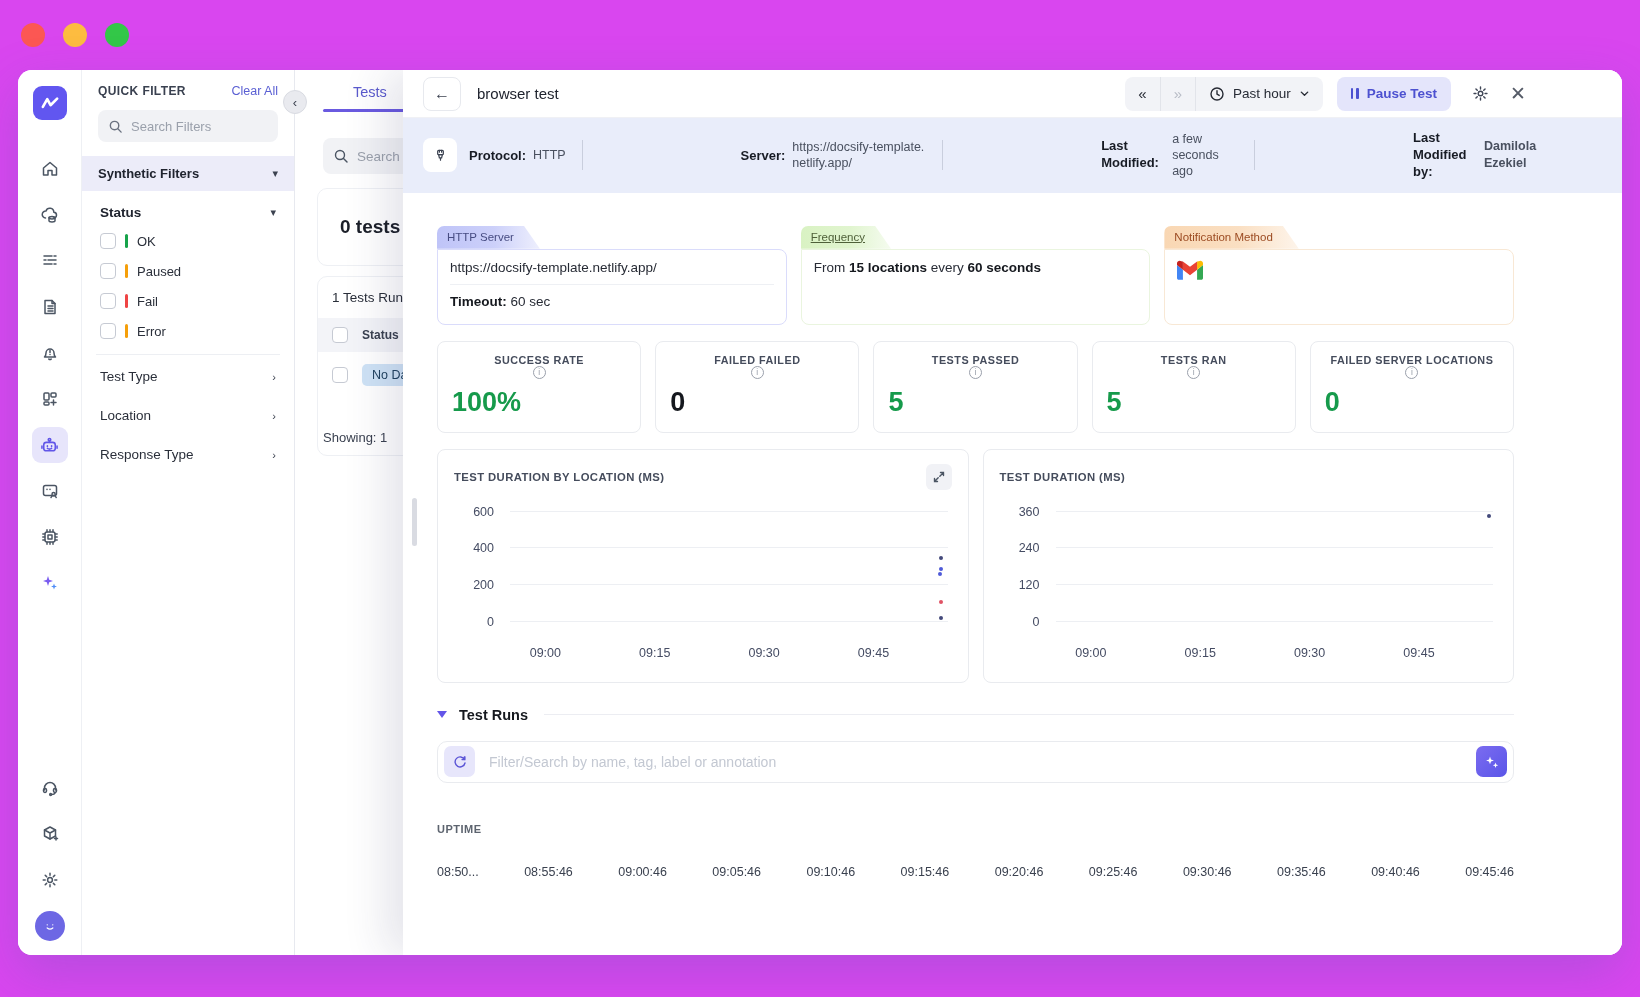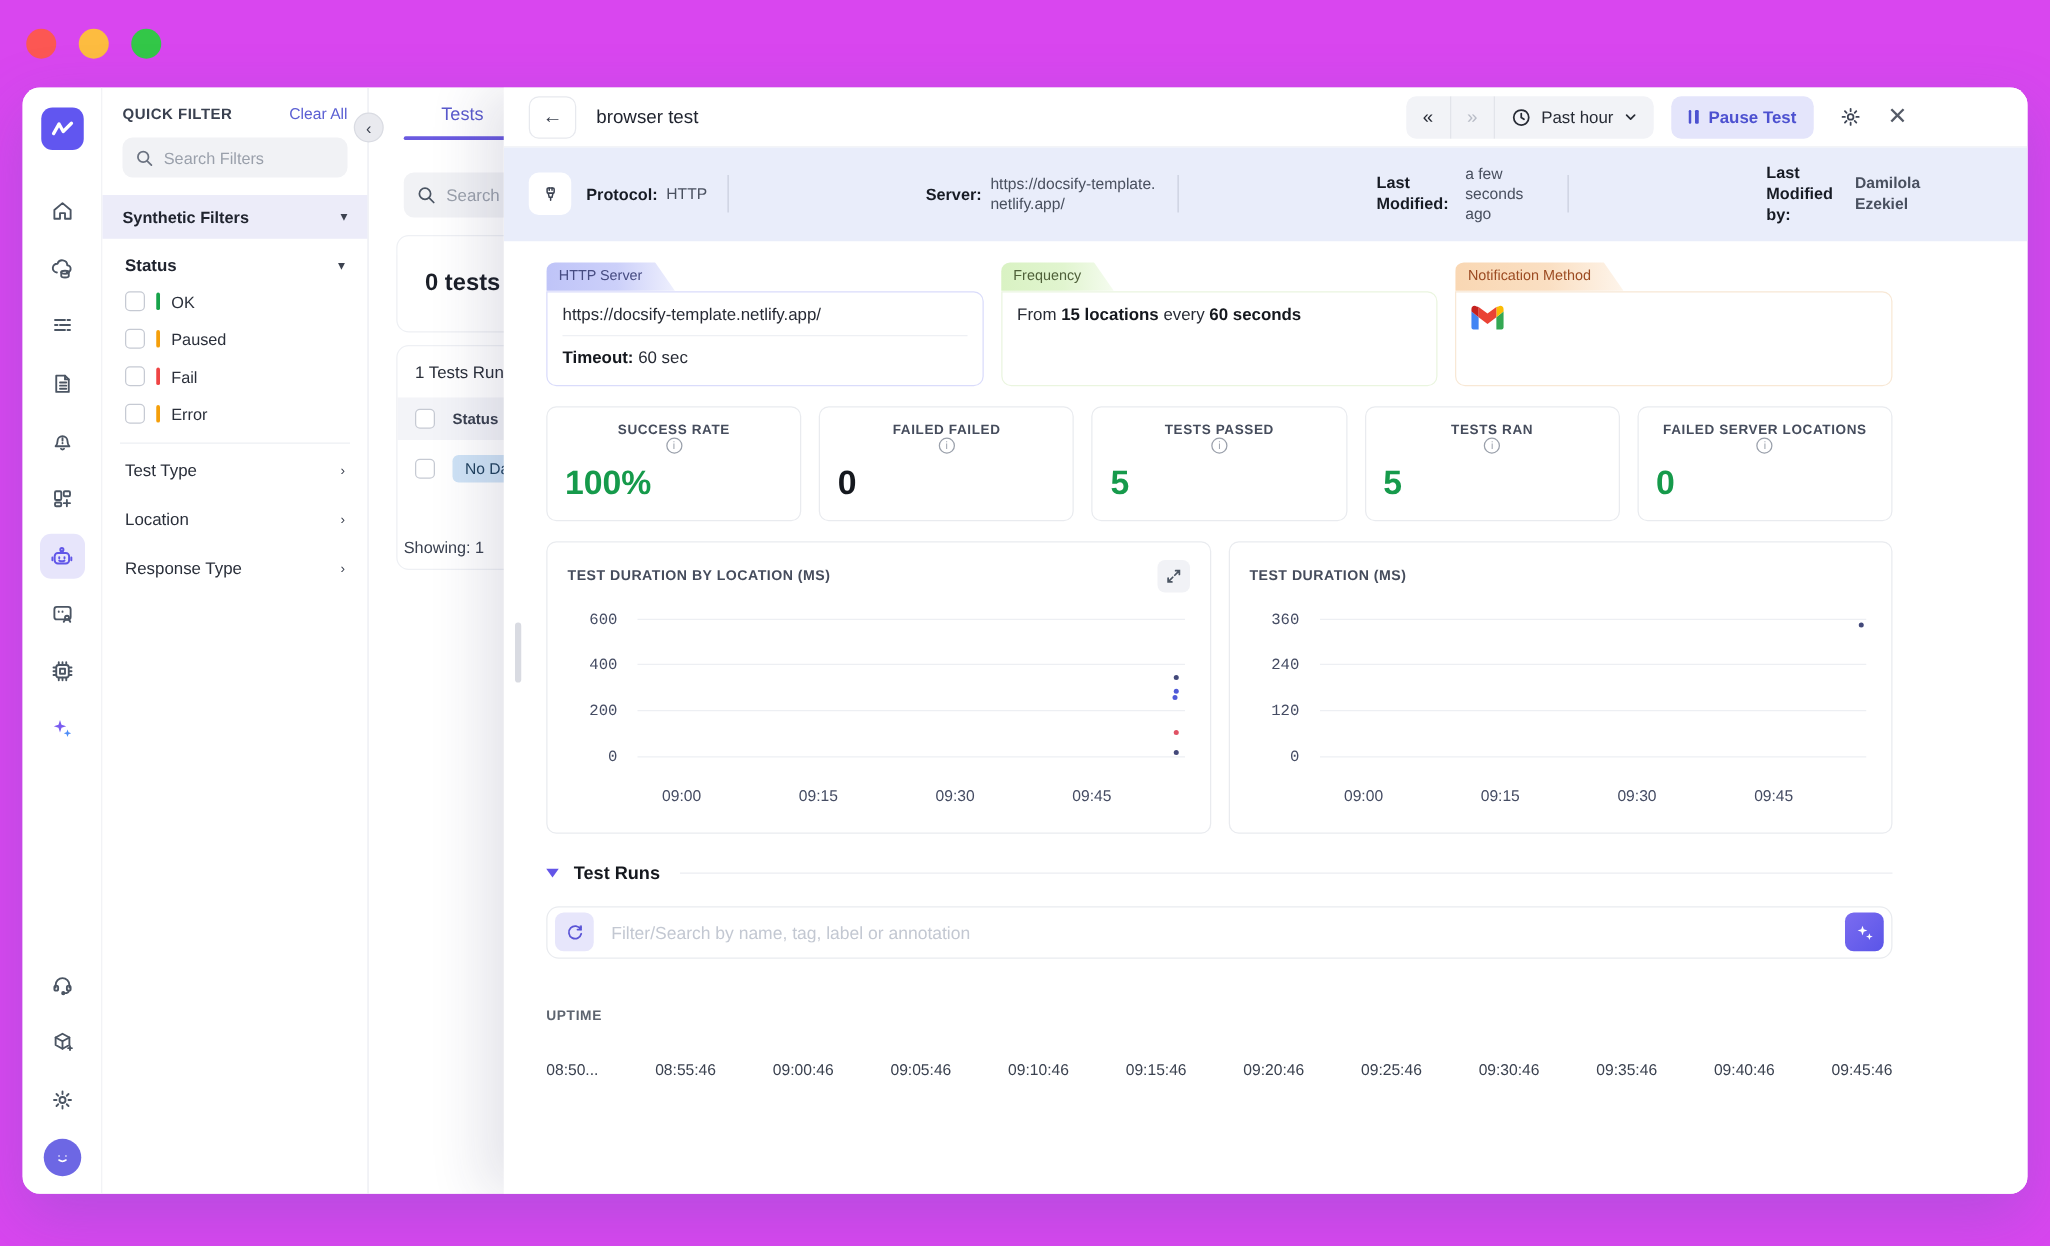--- a/index.html
+++ b/index.html
@@ -75,21 +75,21 @@
   .ig-plug { width:34px; height:34px; background:#fff; border-radius:8px; display:flex; align-items:center; justify-content:center; margin-right:12px; color:#3a4150; }
   .ig b { font-size:13px; color:#171b24; }
   .ig .val { font-size:12.5px; color:#49505f; margin-left:7px; line-height:1.3; }
   .ig .lbl2 { font-size:13px; color:#171b24; font-weight:bold; width:64px; line-height:1.3; }
   .server-url { width:134px; word-break:break-all; }
   .lm-val { width:66px; }
   .lmb-val { width:54px; height:34px; overflow:hidden;font-weight:bold; }
   .ig-sep { width:1px; height:30px; background:#c9cedd; margin-left:16px; }
 
   .ov-content { padding:17px 108px 20px 34px; }
-  .cfg-row { display:flex; gap:14px; }
+  .cfg-row { display:flex; gap:14px;margin-top:16px; }
   .cfg-card { flex:1; position:relative; }
   .cfg-tab { display:inline-block; height:23px; line-height:23px; font-size:11.5px; padding:0 26px 0 10px; border-radius:7px 2px 0 0; clip-path:polygon(0 0,calc(100% - 16px) 0,100% 100%,0 100%); }
   .cfg-body { border:1px solid #e5e7f2; border-radius:0 8px 8px 8px; min-height:76px; padding:10px 12px; font-size:13.5px; color:#272b35; background:#fff; }
   .cfg-hr { border-top:1px solid #eef0f4; margin:9px 0; }
   .cfg-body b { color:#15181e; }
 
   .stats-row { display:flex; gap:14px; margin-top:16px; }
   .stat-card { flex:1; border:1px solid #e9ebef; border-radius:8px; padding:12px 14px 14px; background:#fff; }
   .stat-top { display:flex; align-items:center; justify-content:space-between;flex-direction:column; }
   .stat-label { font-size:10.8px; font-weight:bold; letter-spacing:.5px; color:#454c5c; white-space:nowrap; }
@@ -97,21 +97,21 @@
   .stat-value { font-size:27px; font-weight:bold; margin-top:8px; }
 
   .charts-row { display:flex; gap:14px; margin-top:16px; }
   .chart-card { flex:1; border:1px solid #e9ebef; border-radius:8px; padding:14px 16px 8px; background:#fff; }
   .chart-head { display:flex; align-items:center; justify-content:space-between; height:26px; }
   .chart-title { font-size:11.3px; font-weight:bold; letter-spacing:.4px; color:#454c5c; }
   .expand-btn { width:26px; height:26px; border-radius:6px; background:#f1f2f6; display:flex; align-items:center; justify-content:center; color:#4b5563; }
   .plot-wrap { margin:22px 4px 0 56px; }
   .plot-grid { position:relative; height:110px; }
   .gridline { position:absolute; left:0; right:0; height:1px; background:#edeff3; }
-  .ytick { position:absolute; right:calc(100% + 16px); transform:translateY(50%); font-size:12.5px; color:#454c63;font-family:Liberation Mono, monospace; }
+  .ytick { position:absolute; right:calc(100% + 16px); transform:translateY(50%); font-size:12.5px; color:#454c63; }
   .dot { position:absolute; width:4px; height:4px; border-radius:50%; transform:translate(-50%,50%); }
   .plot-xlabels { position:relative; height:34px; margin-top:18px; }
   .xtick { position:absolute; top:6px; font-size:12.5px; color:#454c63; }
 
   .runs-head { display:flex; align-items:center; margin-top:24px; }
   .tri-down { width:0; height:0; border-left:5.5px solid transparent; border-right:5.5px solid transparent; border-top:7px solid #6355e8; margin-right:12px; }
   .runs-title { font-size:14.5px; font-weight:bold; color:#15181e; }
   .runs-rule { flex:1; border-top:1px solid #ecedf2; margin-left:16px; }
 
   .filter-bar { margin-top:18px; height:42px; border:1px solid #e9ebef; border-radius:10px; display:flex; align-items:center; padding:0 6px; background:#fff; }
@@ -391,21 +391,21 @@
         <div class="cfg-row">
           <div class="cfg-card">
             <div class="cfg-tab" style="background: linear-gradient(90deg, rgb(191, 196, 248), rgba(191, 196, 248, 0.8) 55%, rgba(191, 196, 248, 0.267)); color: rgb(71, 76, 130);">HTTP Server</div>
             <div class="cfg-body" style="border-color: rgb(218, 220, 251);">
               <div>https://docsify-template.netlify.app/</div>
               <div class="cfg-hr"></div>
               <div><b>Timeout:</b> <span>60 sec</span></div>
             </div>
           </div>
           <div class="cfg-card">
-            <div class="cfg-tab" style="background: linear-gradient(90deg, rgb(217, 242, 195), rgba(217, 242, 195, 0.8) 55%, rgba(217, 242, 195, 0.267)); color: rgb(79, 96, 57);">Frequency</div>
+            <div class="cfg-tab" style="background: linear-gradient(90deg, rgb(217, 242, 195), rgba(217, 242, 195, 0.8) 55%, rgba(217, 242, 195, 0.267)); color: rgb(79, 96, 57); text-decoration: underline;">Frequency</div>
             <div class="cfg-body" style="border-color: rgb(234, 245, 223);">
               <span><span>From </span><b>15 locations</b><span> every </span><b>60 seconds</b></span>
             </div>
           </div>
           <div class="cfg-card">
             <div class="cfg-tab" style="background: linear-gradient(90deg, rgb(249, 215, 179), rgba(249, 215, 179, 0.8) 55%, rgba(249, 215, 179, 0.267)); color: rgb(156, 75, 34);">Notification Method</div>
             <div class="cfg-body" style="border-color: rgb(248, 232, 213);">
               <svg width="26" height="22" viewBox="0 0 24 20">
                 <path fill="#4285f4" d="M1.636 18h3.819V8.91L0 4.545v11.819C0 17.268.732 18 1.636 18z"></path>
                 <path fill="#34a853" d="M18.545 18h3.819c.904 0 1.636-.732 1.636-1.636V4.545L18.545 8.91z"></path>

